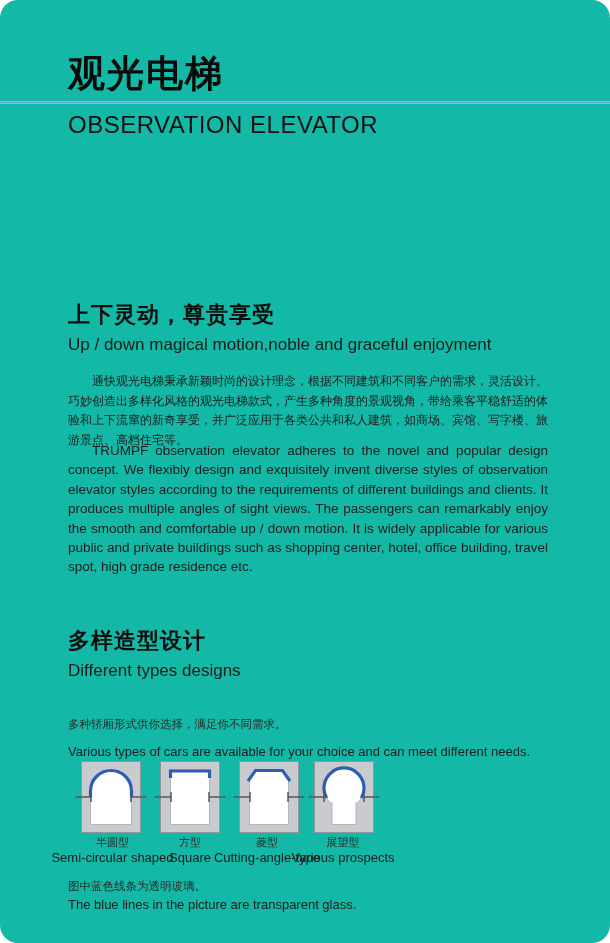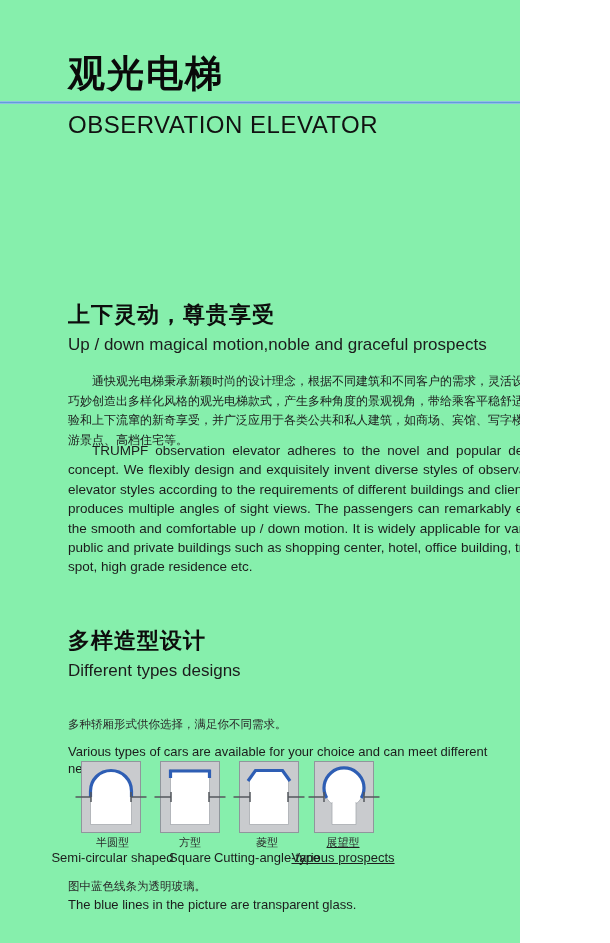--- a/index.html
+++ b/index.html
@@ -1,23 +1,24 @@
 <!DOCTYPE html>
 <html><head>
 <meta charset="utf-8">
 <style>
   * { margin:0; padding:0; box-sizing:border-box; }
   html,body { background:#ffffff; }
   .page {
     position:relative;
-    width:520px; height:943px;
-    background:#86efac;
+    width:610px; height:943px;
+    background:#14b8a6;
     font-family:"Liberation Sans","DejaVu Sans",sans-serif;
     color:#1f1f1f;
     overflow:hidden;
+    border-radius:18px;
   }
   .abs { position:absolute; }
 
   .title-zh {
     left:68px; top:54px;
     font-size:37px; font-weight:bold; letter-spacing:2px;
     color:#0a0a0a; line-height:40px;
   }
   .rule {
     left:0; top:101px; width:610px; height:3px;
@@ -66,37 +67,37 @@
   .car2 { left:153px; }
   .car3 { left:232px; }
   .car4 { left:307px; }
 
   .car-label { position:absolute; top:836px; text-align:center; }
   .car-label .zh { font-size:11px; line-height:13px; color:#2a2a2a; }
   .car-label .en { font-size:13px; line-height:15px; margin-top:1px; color:#1c1c1c; }
   .lab1 { left:40px;  width:145px; }
   .lab2 { left:153px; width:74px;  }
   .lab3 { left:199px; width:136px; }
-  .lab4 { left:283px; width:120px;text-decoration:underline; }
+  .lab4 { left:283px; width:120px; }
 
   .note { left:68px; top:879px; }
   .note-zh { font-size:11.5px; line-height:15px; color:#2a2a2a; }
   .note-en { font-size:13px; line-height:17px; margin-top:2px; color:#1c1c1c; }
 </style>
 </head>
 <body>
 
 <div class="page">
 
   <div class="abs title-zh">观光电梯</div>
   <div class="abs rule"></div>
   <div class="abs title-en">OBSERVATION ELEVATOR</div>
 
   <div class="abs h2-zh sec1-h2">上下灵动，尊贵享受</div>
-  <div class="abs h2-en sec1-sub">Up / down magical motion,noble and graceful prospects</div>
+  <div class="abs h2-en sec1-sub">Up / down magical motion,noble and graceful enjoyment</div>
   <div class="abs para para-zh">通快观光电梯秉承新颖时尚的设计理念，根据不同建筑和不同客户的需求，灵活设计、巧妙创造出多样化风格的观光电梯款式，产生多种角度的景观视角，带给乘客平稳舒适的体验和上下流窜的新奇享受，并广泛应用于各类公共和私人建筑，如商场、宾馆、写字楼、旅游景点、高档住宅等。</div>
   <div class="abs para para-en">TRUMPF observation elevator adheres to the novel and popular design concept.  We flexibly design and exquisitely invent diverse styles of observation elevator styles according to the requirements of different buildings and clients.  It produces multiple angles of sight views.  The passengers can remarkably enjoy the smooth and comfortable up / down motion.  It is widely applicable for various public and private buildings such as shopping center, hotel, office building, travel spot, high grade residence etc.</div>
 
   <div class="abs h2-zh sec2-h2">多样造型设计</div>
   <div class="abs h2-en sec2-sub">Different types designs</div>
 
   <div class="abs intro">
     <div class="intro-zh">多种轿厢形式供你选择，满足你不同需求。</div>
     <div class="intro-en">Various types of cars are available for your choice and can meet different needs.</div>
   </div>

